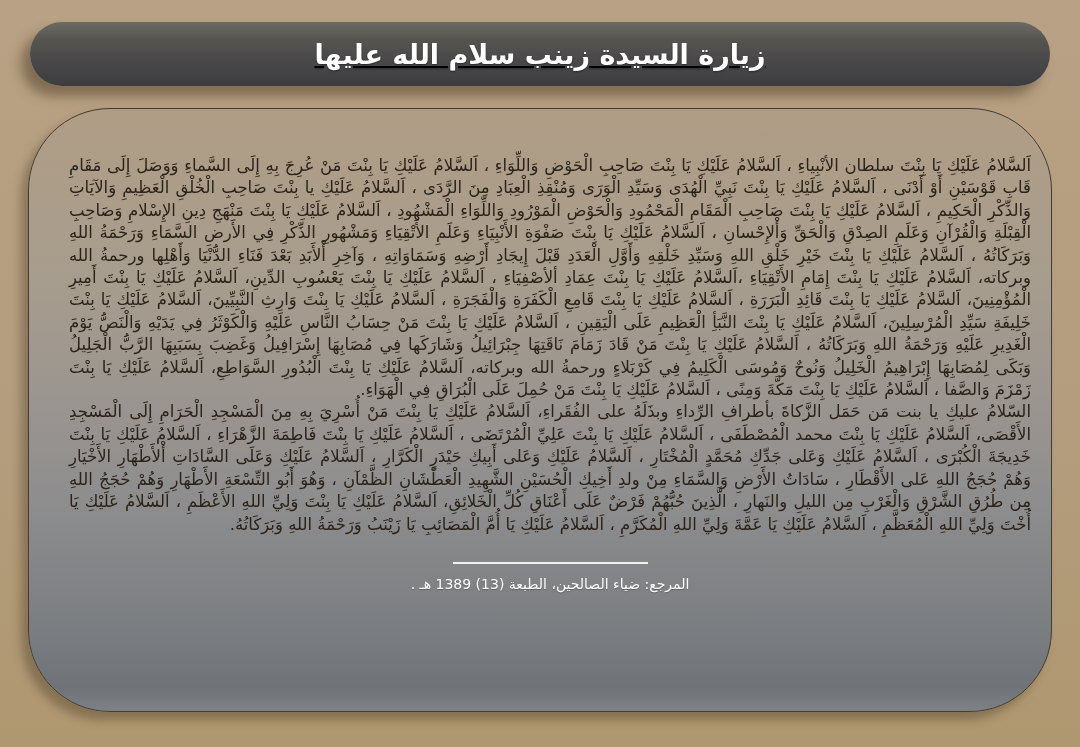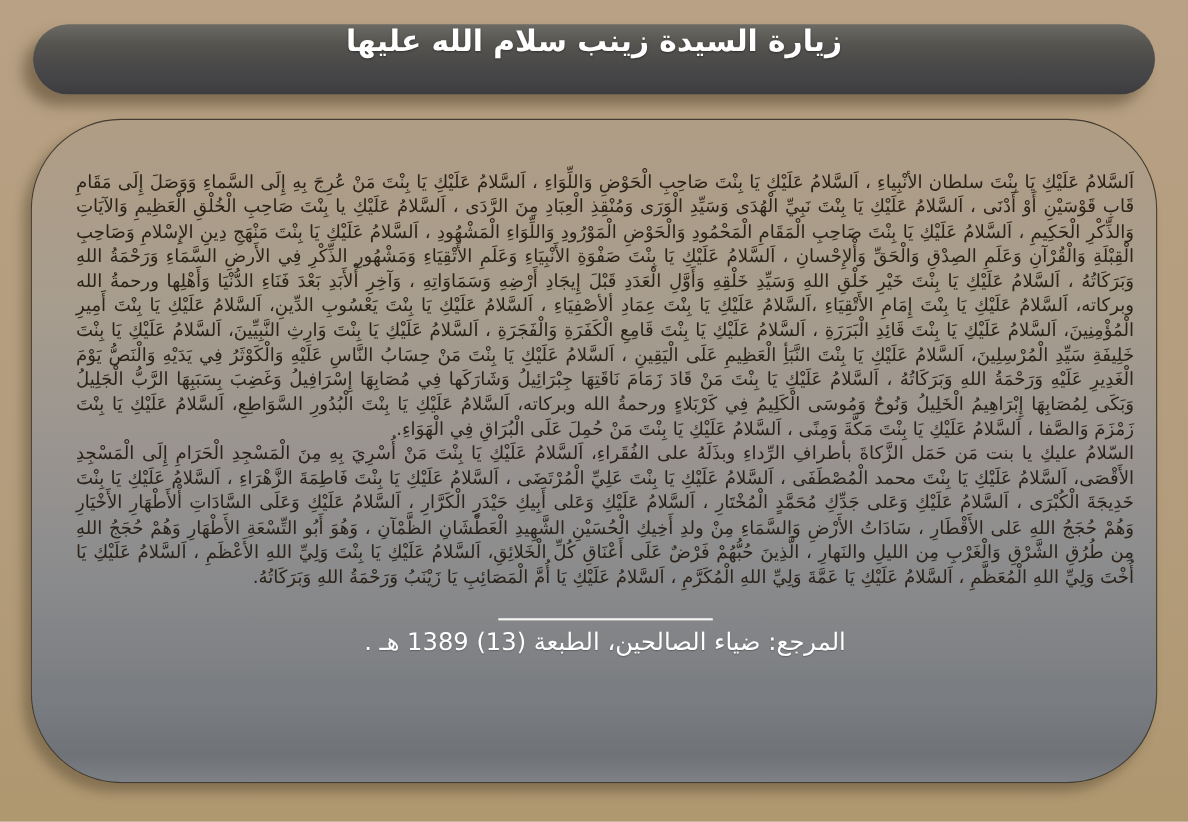--- a/index.html
+++ b/index.html
@@ -19,22 +19,23 @@
   .title-bar {
     position: absolute;
     top: 22px;
     left: 30px;
     right: 30px;
     height: 64px;
     border-radius: 32px;
     background: linear-gradient(180deg, #6b6a65 0%, #55544f 28%, #474648 68%, #3d3c3e 100%);
     box-shadow: -9px 10px 12px rgba(84, 68, 42, 0.55);
     display: flex;
-    align-items: flex-start;
+    align-items: center;
     justify-content: center;
+    text-decoration: underline;
   }
   .title-bar h1 {
     margin: 0;
     color: #ffffff;
     font-size: 27px;
     font-weight: bold;
     letter-spacing: 0.5px;
     text-shadow: 0 1px 2px rgba(0,0,0,0.4);
   }
 
@@ -72,21 +73,21 @@
   .ziyarat-text p {
     margin: 0;
   }
 
   
   .footer {
     margin-top: 26px;
     text-align: center;
     direction: rtl;
     color: #ffffff;
-    font-size: 22px;
+    font-size: 14px;
     line-height: 27px;
     text-shadow: 0 1px 1px rgba(0,0,0,0.25);
   }
   .footer .divider {
     width: 195px;
     border-top: 2px solid #f5f3ef;
     margin: 0 auto 7px auto;
   }
 </style>
 </head>

